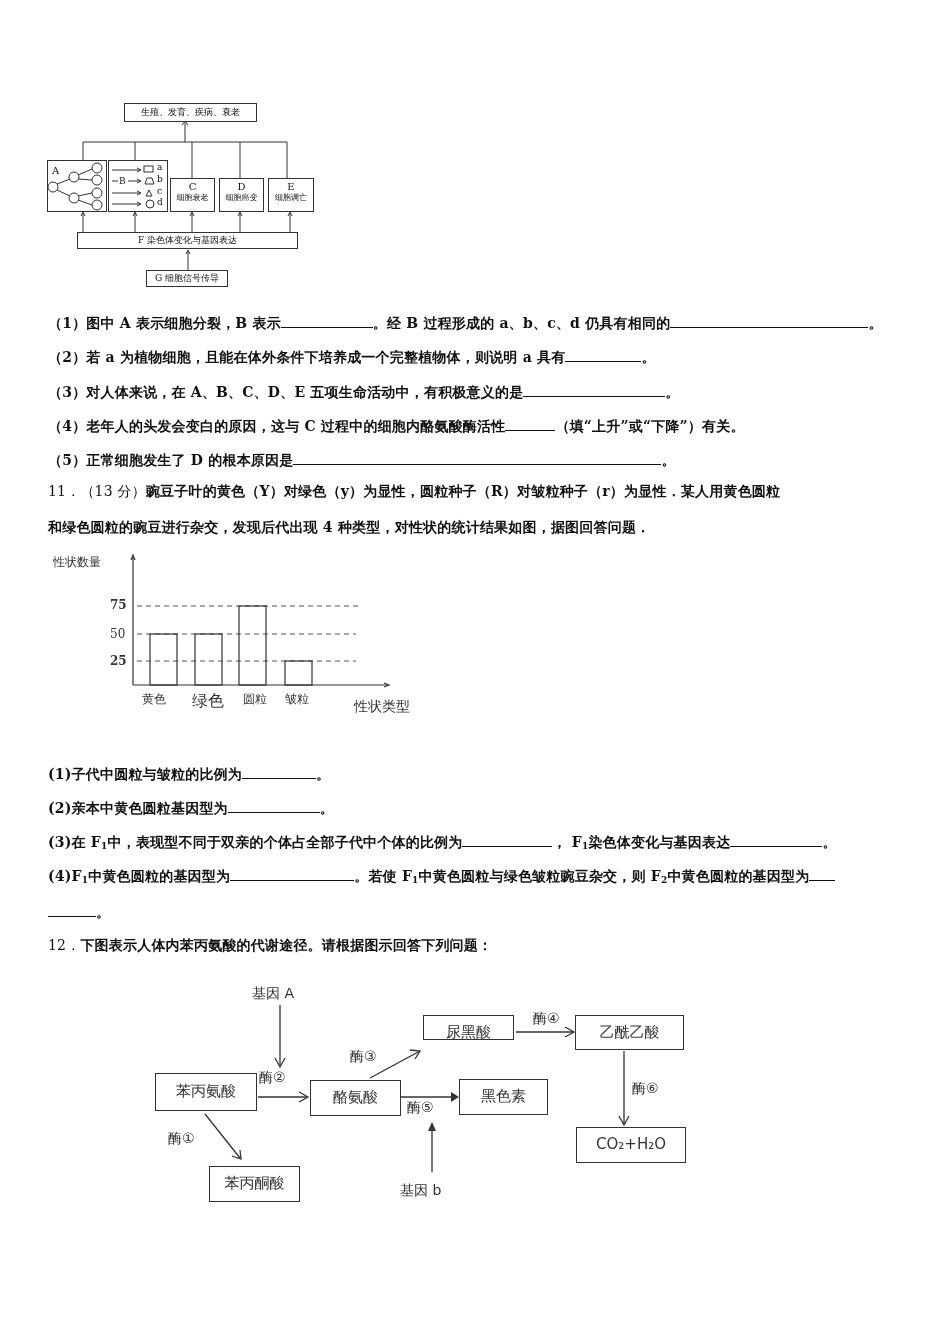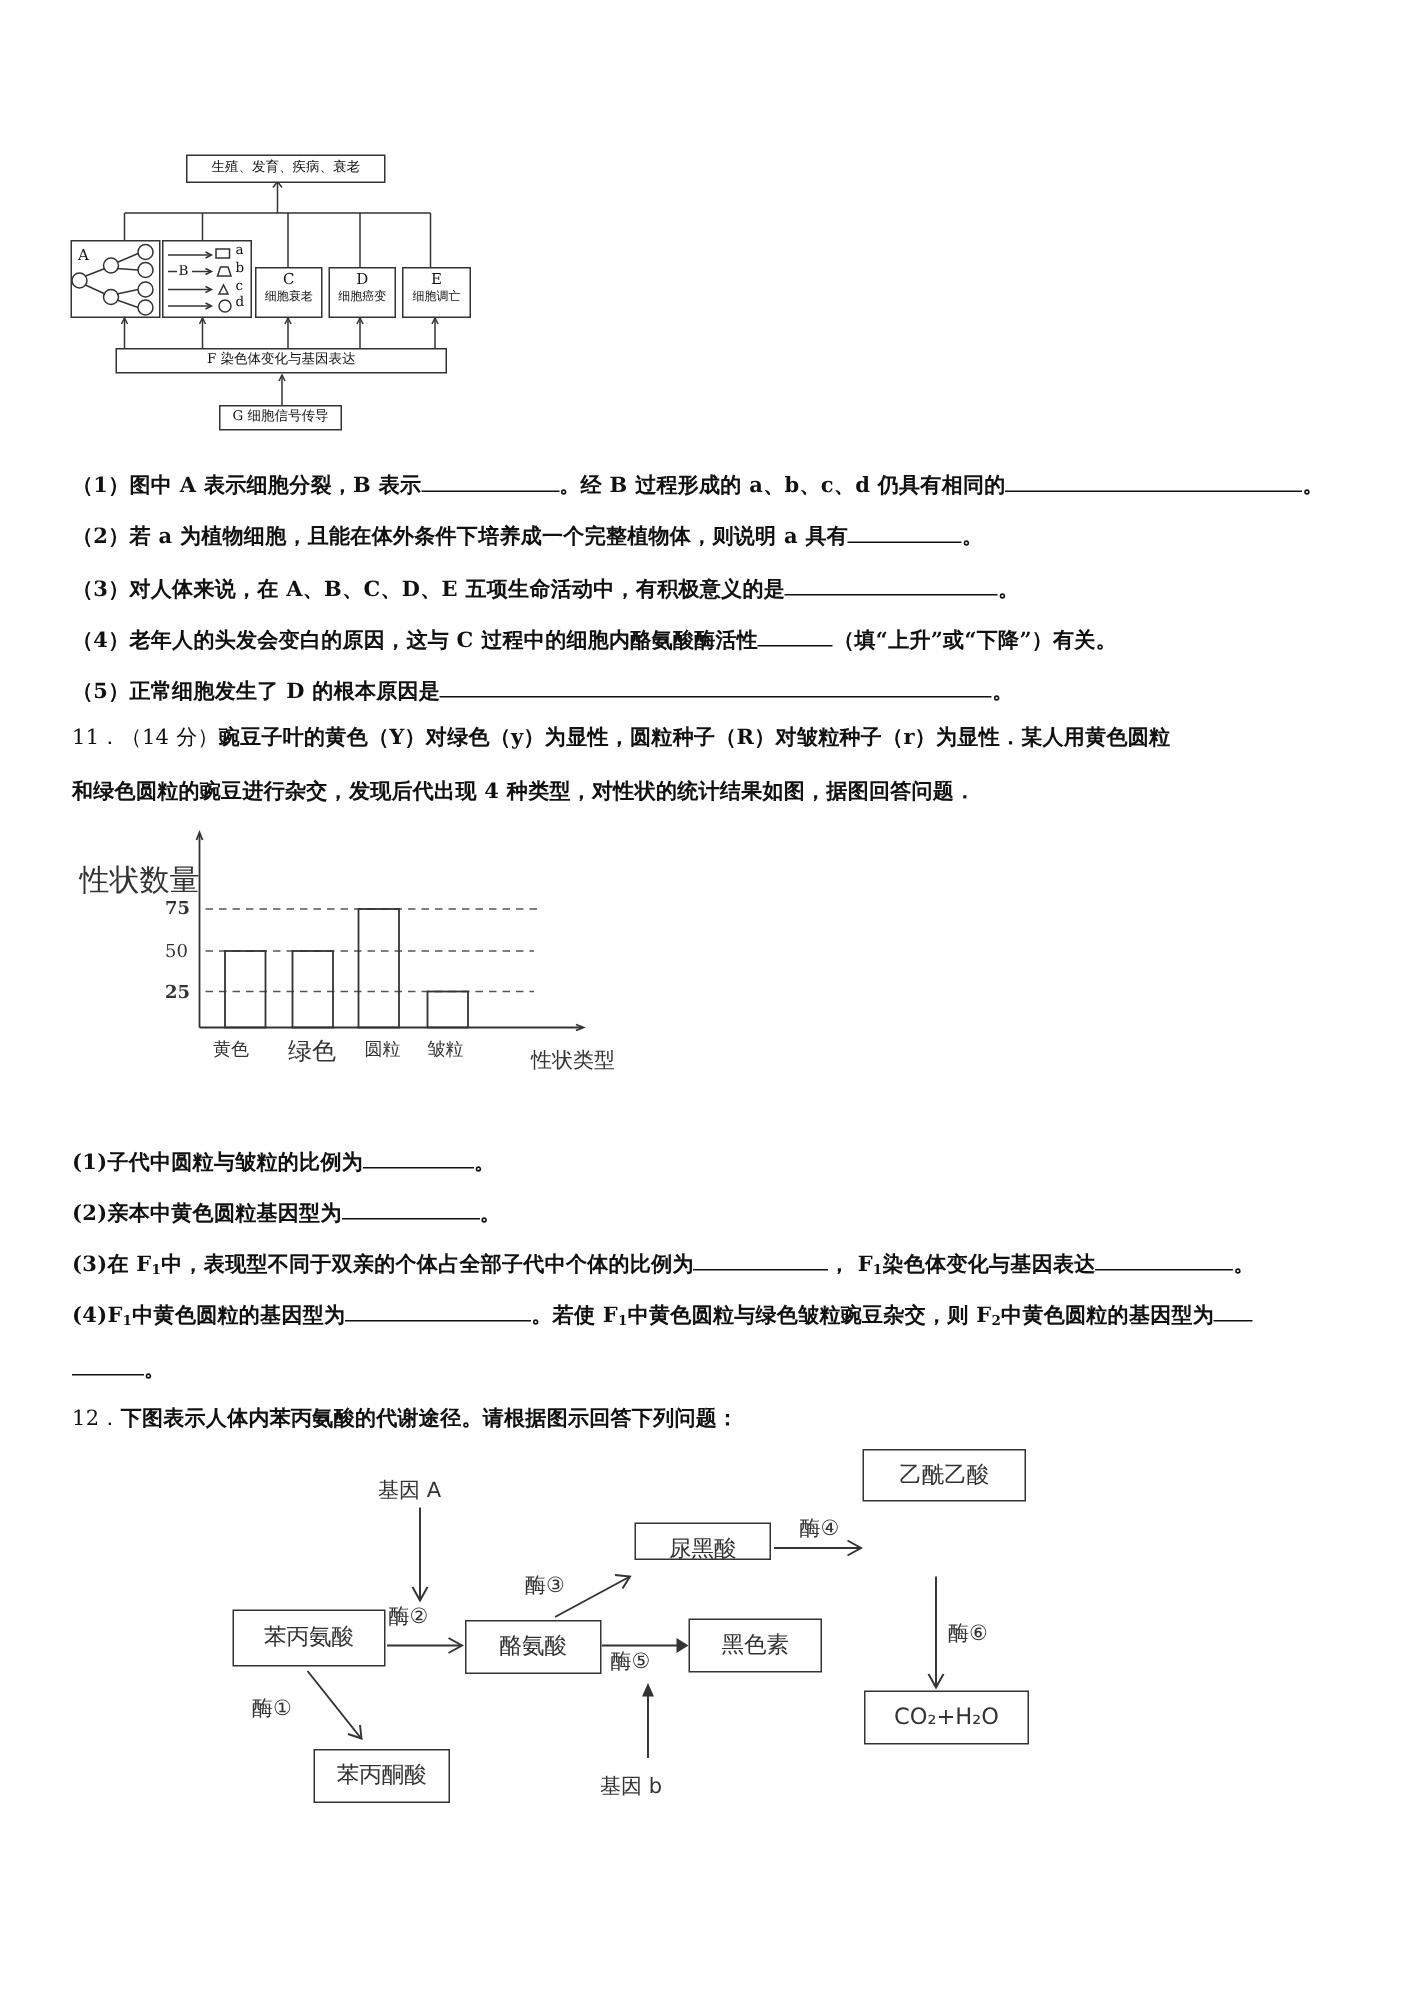--- a/index.html
+++ b/index.html
@@ -110,21 +110,21 @@
   <span>（3）对人体来说，在 A、B、C、D、E 五项生命活动中，有积极意义的是</span><span class="blank" style="width:142px;"></span><span>。</span>
 </div>
 <div class="line" style="top:416px;">
   <span>（4）老年人的头发会变白的原因，这与 C 过程中的细胞内酪氨酸酶活性</span><span class="blank" style="width:50px;"></span><span>（填“上升”或“下降”）有关。</span>
 </div>
 <div class="line" style="top:450px;">
   <span>（5）正常细胞发生了 D 的根本原因是</span><span class="blank" style="width:368px;"></span><span>。</span>
 </div>
 
 <div class="line" style="top:483px;">
-  <span style="font-weight:normal;">11．</span><span style="font-weight:normal;">（14 分）</span><span>豌豆子叶的黄色（Y）对绿色（y）为显性，圆粒种子（R）对皱粒种子（r）为显性．某人用黄色圆粒</span>
+  <span style="font-weight:normal;">11．</span><span style="font-weight:normal;">（13 分）</span><span>豌豆子叶的黄色（Y）对绿色（y）为显性，圆粒种子（R）对皱粒种子（r）为显性．某人用黄色圆粒</span>
 </div>
 <div class="line" style="top:519px;">
   <span>和绿色圆粒的豌豆进行杂交，发现后代出现 4 种类型，对性状的统计结果如图，据图回答问题．</span>
 </div>
 
 <div>
   <svg width="950" height="760">
     <g stroke="#333" stroke-width="1.2" fill="none">
       <line x1="133" y1="685" x2="133" y2="556"></line>
       <polyline points="131,560 133,555 135,560"></polyline>
@@ -136,21 +136,21 @@
       <line x1="137" y1="634" x2="356" y2="634"></line>
       <line x1="137" y1="661" x2="356" y2="661"></line>
     </g>
     <g stroke="#333" stroke-width="1.2" fill="none">
       <rect x="150" y="634" width="27" height="51"></rect>
       <rect x="195" y="634" width="27" height="51"></rect>
       <rect x="239" y="606" width="27" height="79"></rect>
       <rect x="285" y="661" width="27" height="24"></rect>
     </g>
   </svg>
-  <div class="lbl" style="left:53px;top:573px;font-size:20px;">性状数量</div>
+  <div class="lbl" style="left:53px;top:554px;font-size:12px;">性状数量</div>
   <div class="lbl" style="left:110px;top:598px;font-size:12px;font-weight:bold;font-family:'DejaVu Serif',serif;">75</div>
   <div class="lbl" style="left:110px;top:627px;font-size:12px;font-weight:normal;font-family:'DejaVu Serif',serif;">50</div>
   <div class="lbl" style="left:110px;top:654px;font-size:12px;font-weight:bold;font-family:'DejaVu Serif',serif;">25</div>
   <div class="lbl" style="left:142px;top:691px;font-size:12px;">黄色</div>
   <div class="lbl" style="left:192px;top:691px;font-size:16px;">绿色</div>
   <div class="lbl" style="left:243px;top:691px;font-size:12px;">圆粒</div>
   <div class="lbl" style="left:285px;top:691px;font-size:12px;">皱粒</div>
   <div class="lbl" style="left:354px;top:698px;font-size:14px;">性状类型</div>
 </div>
 
@@ -200,21 +200,21 @@
 
       <line x1="432" y1="1172" x2="432" y2="1124"></line>
     </g>
     <polygon points="451,1092 459,1097 451,1102" fill="#333"></polygon>
     <polygon points="428,1131 432,1122 436,1131" fill="#333"></polygon>
   </svg>
   <div class="mbox" style="left:155px;top:1073px;width:102px;height:38px;line-height:35px;">苯丙氨酸</div>
   <div class="mbox" style="left:209px;top:1166px;width:91px;height:36px;line-height:33px;">苯丙酮酸</div>
   <div class="mbox" style="left:310px;top:1080px;width:91px;height:36px;line-height:33px;">酪氨酸</div>
   <div class="mbox" style="left:423px;top:1015px;width:91px;height:25px;line-height:32px;">尿黑酸</div>
-  <div class="mbox" style="left:575px;top:966px;width:109px;height:35px;line-height:32px;">乙酰乙酸</div>
+  <div class="mbox" style="left:575px;top:1015px;width:109px;height:35px;line-height:32px;">乙酰乙酸</div>
   <div class="mbox" style="left:459px;top:1079px;width:89px;height:36px;line-height:33px;">黑色素</div>
   <div class="mbox" style="left:576px;top:1127px;width:110px;height:36px;line-height:33px;">CO₂+H₂O</div>
 
   <div class="lbl" style="left:252px;top:985px;">基因 A</div>
   <div class="lbl" style="left:400px;top:1182px;">基因 b</div>
   <div class="lbl" style="left:168px;top:1130px;">酶①</div>
   <div class="lbl" style="left:259px;top:1069px;">酶②</div>
   <div class="lbl" style="left:350px;top:1048px;">酶③</div>
   <div class="lbl" style="left:533px;top:1010px;">酶④</div>
   <div class="lbl" style="left:407px;top:1099px;">酶⑤</div>

